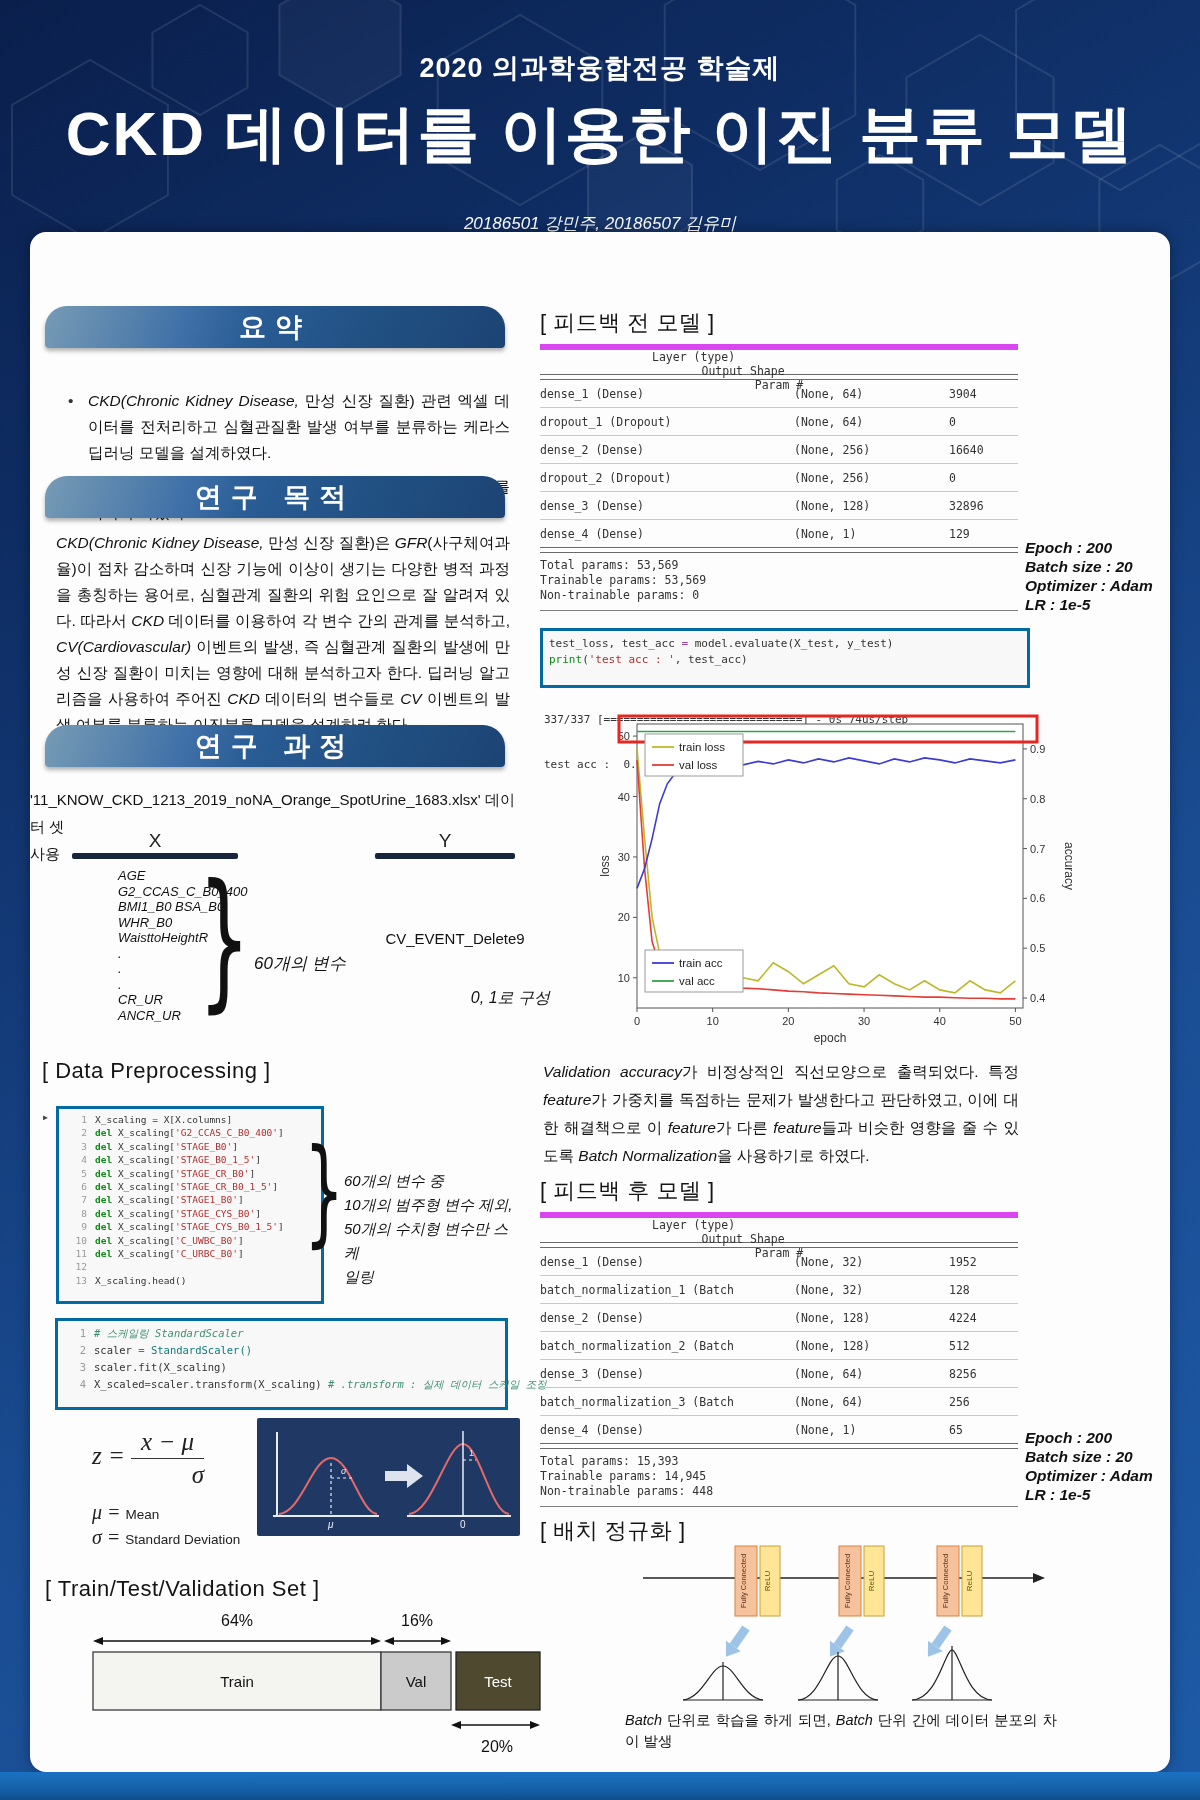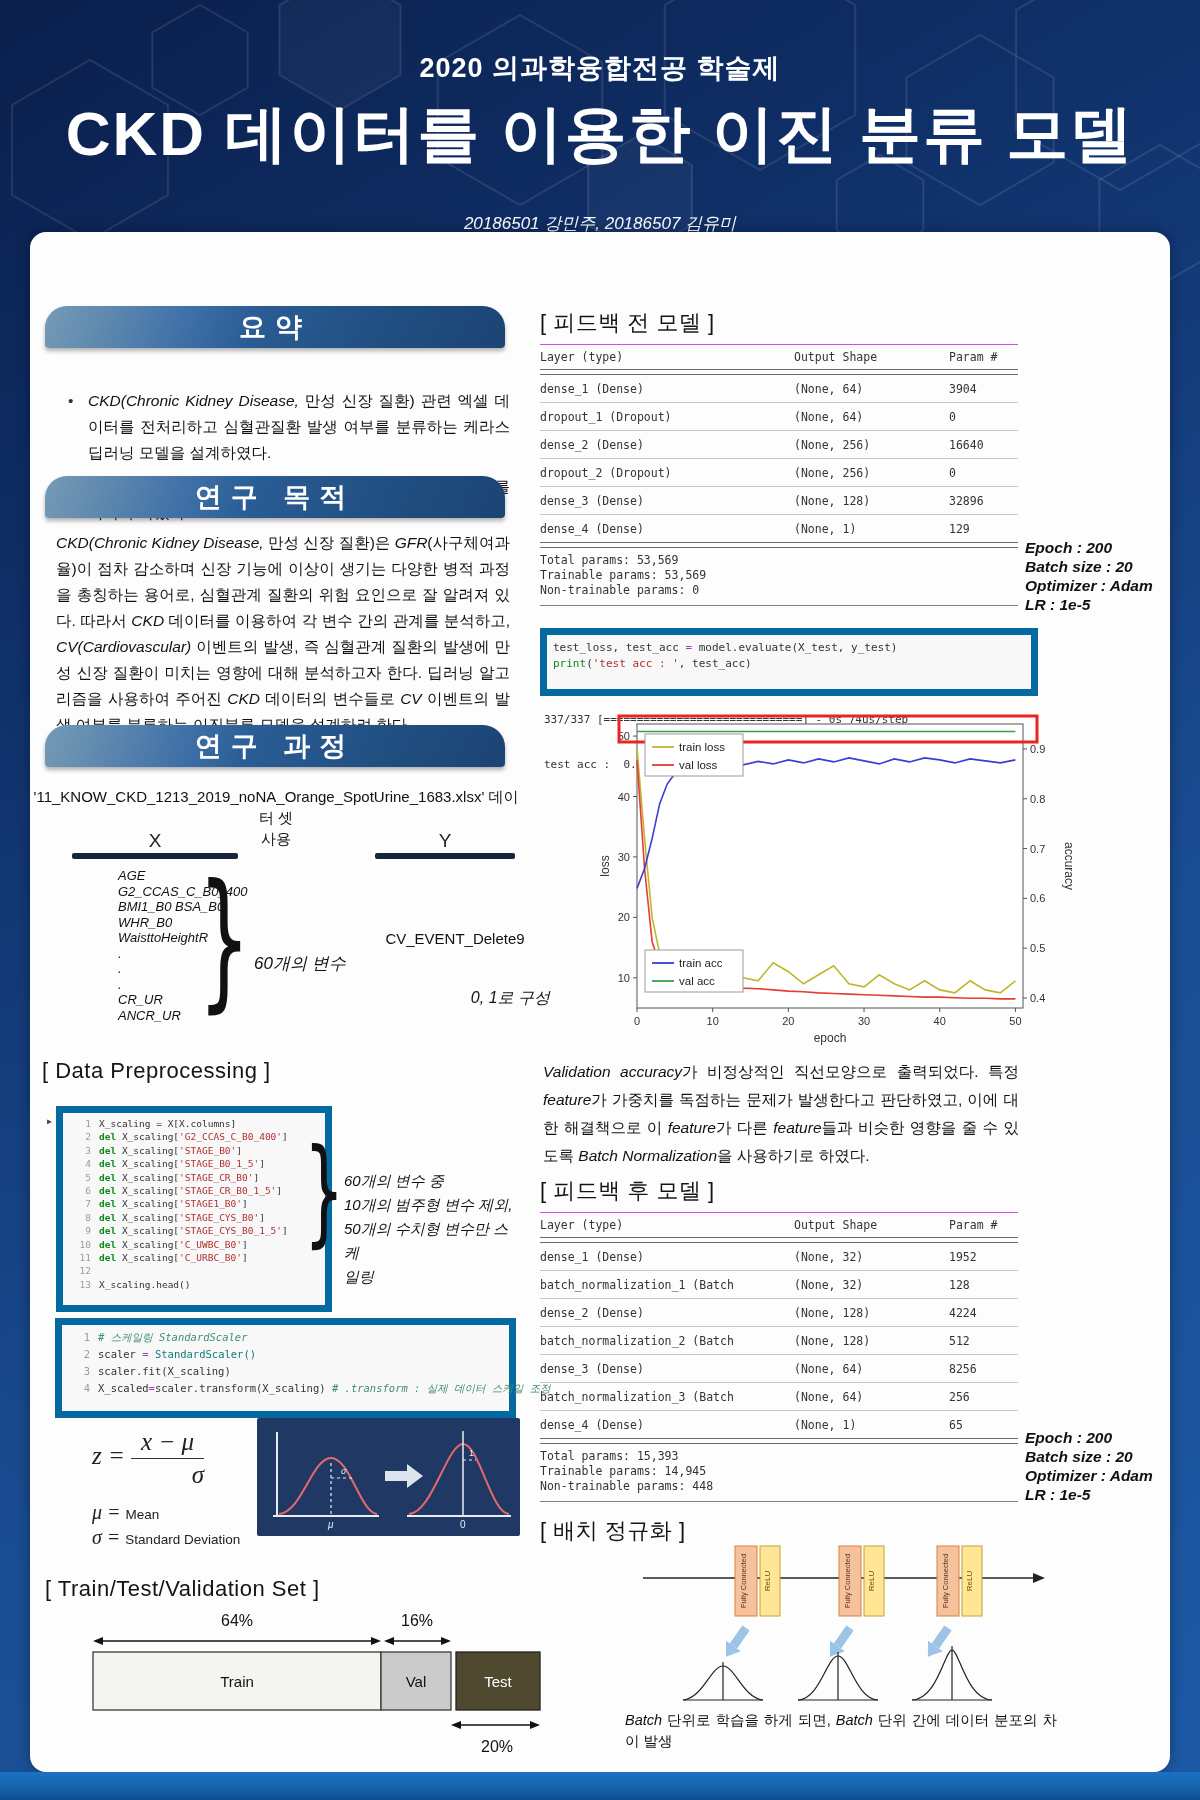--- a/index.html
+++ b/index.html
@@ -22,49 +22,49 @@
         box-shadow:0 3px 4px rgba(0,0,0,.3);color:#fff;display:flex;align-items:center;justify-content:center;
         font-size:27px;font-weight:bold;letter-spacing:9px;overflow:hidden;}
   .sbar:after{content:"";position:absolute;left:0;top:0;width:100%;height:100%;
         background:linear-gradient(105deg,rgba(255,255,255,.25) 0%,rgba(255,255,255,0) 45%);}
   .bh{font-size:22px;color:#141414;letter-spacing:.5px;}
   .body-txt{font-size:15.5px;line-height:26px;color:#111;text-align:justify;}
   .it{font-style:italic;}
   ul.blts{margin:0;padding-left:16px;list-style:none;}
   ul.blts li{position:relative;margin-bottom:8px;padding-left:14px;}
   ul.blts li:before{content:"\2022";position:absolute;left:-6px;top:0;color:#333;}
-  .ds-line{font-size:15px;color:#111;text-align:center;line-height:21px;}
+  .ds-line{font-size:15px;color:#111;line-height:27px;}
   .xy-head{font-size:19px;color:#222;text-align:center;}
   .xy-bar{background:#17263c;height:6px;border-radius:2px;}
   .vars{font-size:13px;font-style:italic;color:#111;line-height:15.5px;}
   .brace{font-family:"DejaVu Sans",sans-serif;color:#111;transform:scaleX(.55);transform-origin:left center;line-height:1;}
   .note-it{font-style:italic;color:#111;}
   
-  .codebox{background:#f8f8f8;border:7px solid #0369a1;font-family:"DejaVu Sans Mono",monospace;color:#333;}
+  .codebox{background:#f8f8f8;border:3px solid #0369a1;font-family:"DejaVu Sans Mono",monospace;color:#333;}
   .cline{display:flex;white-space:pre;}
   .lno{color:#9a9a9a;width:22px;text-align:right;margin-right:8px;flex:none;}
   .tk-pl{color:#333;}
   .tk-kw{color:#0e8a16;font-weight:bold;}
   .tk-st{color:#b03030;}
   .tk-cm{color:#3f8f6e;font-style:italic;}
   .tk-op{color:#9940b3;}
   .tk-fn{color:#0f7b7b;}
   .tk-fn2{color:#0e8a16;}
   .play{position:absolute;left:-16px;top:2px;color:#444;font-size:8px;}
   
   .formula{font-family:"Liberation Serif",serif;font-style:italic;color:#222;}
   .frac{display:inline-block;text-align:right;vertical-align:middle;font-style:italic;}
   .frac .ftop{display:block;border-bottom:1.5px solid #333;padding:0 10px 2px;}
   .frac .fbot{display:block;padding-top:2px;}
   .distpanel{background:#1f3864;border-radius:2px;}
   
   .mtable{font-family:"DejaVu Sans Mono",monospace;font-size:11.5px;color:#333;}
   .trow{display:flex;height:27px;align-items:center;}
   .trow.rb{border-bottom:1px solid #c9c9c9;}
-  .thead{height:24px;border-top:1px solid #d946ef;}
+  .thead{height:24px;border-top:6px solid #d946ef;flex-direction:column;}
   .c0{width:254px;flex:none;}
   .c1{width:155px;flex:none;}
   .c2{flex:1;}
   .dline{height:4px;border-top:1px solid #6a6a6a;border-bottom:1px solid #6a6a6a;}
   .totals{line-height:15px;padding:5px 0 7px;}
   .bline{border-top:1px solid #808080;height:0;}
   .hp{font-size:15.5px;font-weight:bold;font-style:italic;line-height:19px;color:#101010;}
   .evout{font-family:"DejaVu Sans Mono",monospace;font-size:11px;line-height:15px;color:#333;white-space:pre;}
   .bn-cap{font-size:14.5px;color:#111;line-height:21px;}
   .footer{position:absolute;left:0;top:1772px;width:1200px;height:28px;

